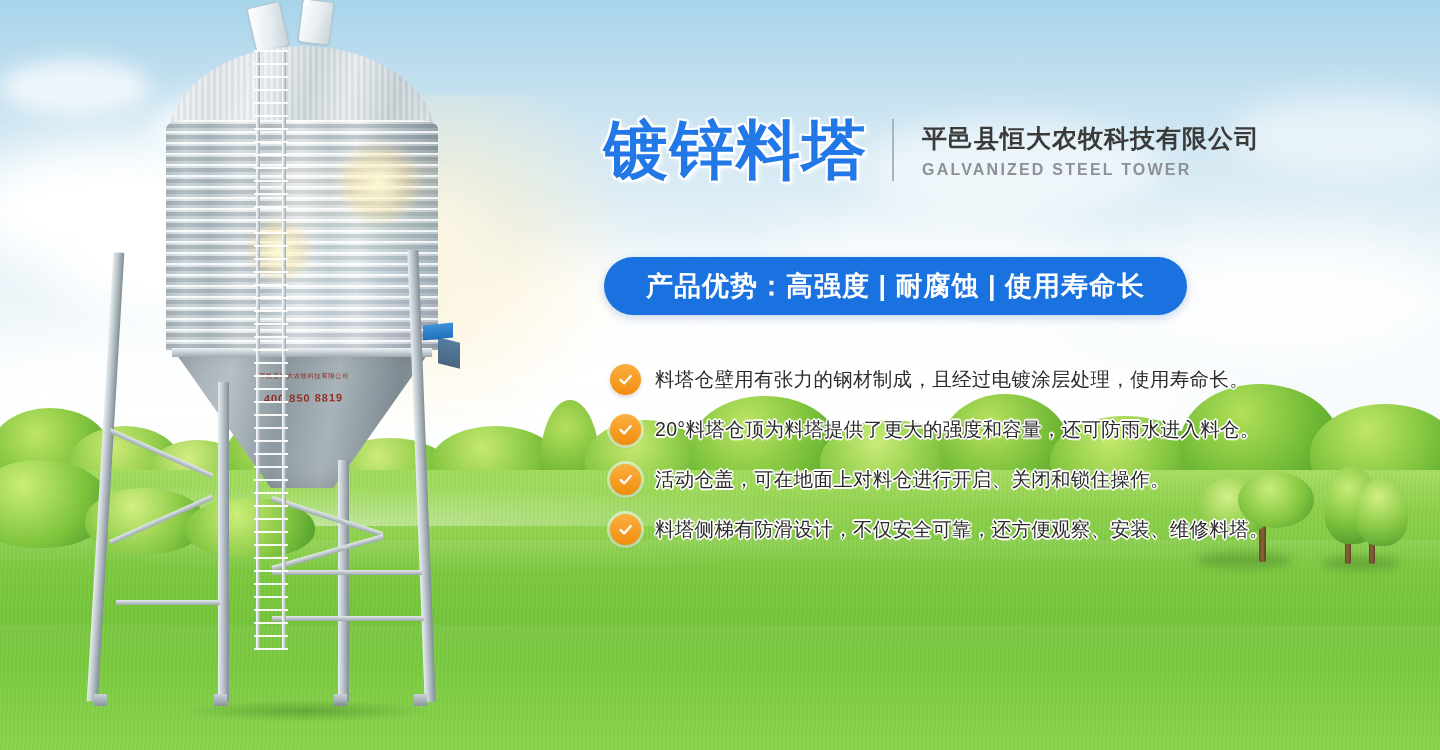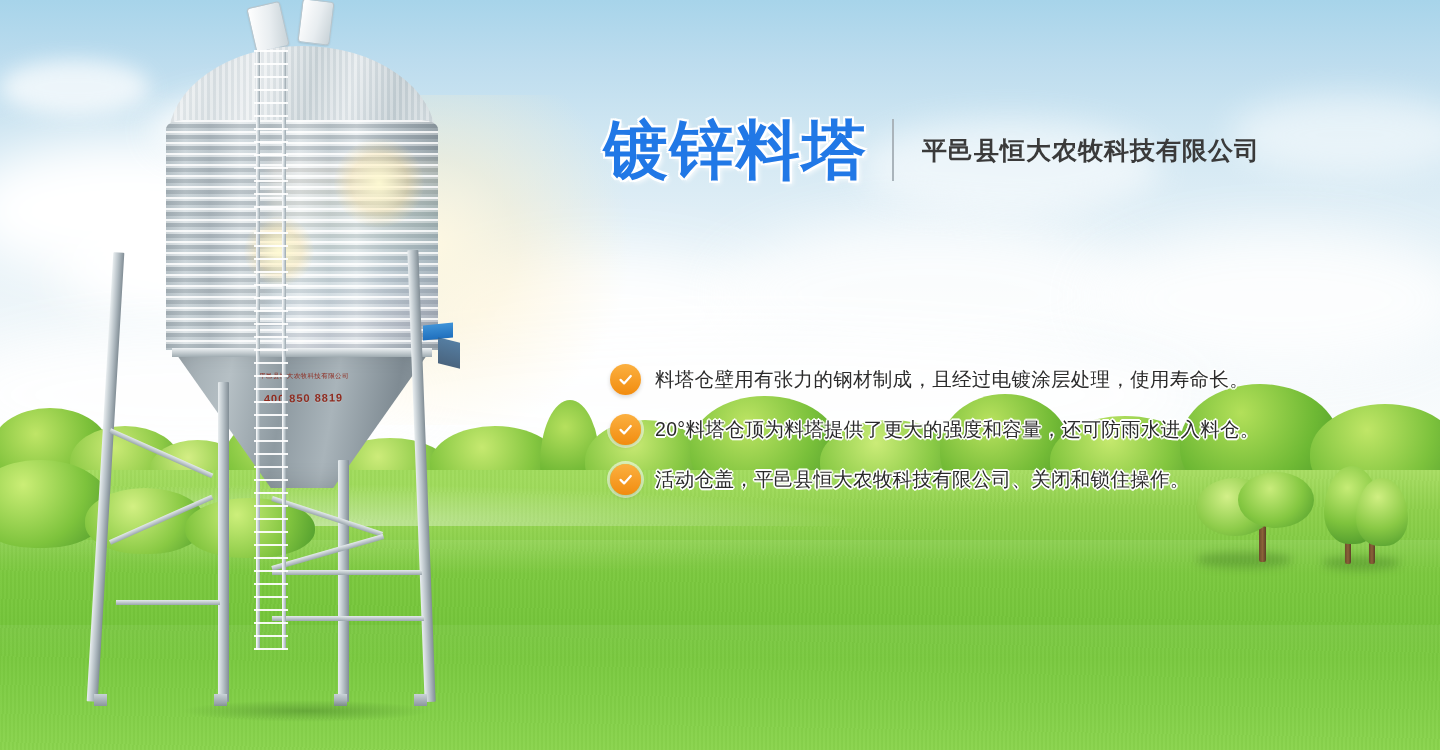--- a/index.html
+++ b/index.html
@@ -356,23 +356,27 @@
   </div>
 </div>
 
 <div id="content">
 
   <div class="headline-row">
     <div class="headline">镀锌料塔</div>
     <div class="hl-divider"></div>
     <div class="company-block">
       <div class="company-cn">平邑县恒大农牧科技有限公司</div>
+      <div class="company-en">GALVANIZED STEEL TOWER</div>
     </div>
   </div>
 
+  <div class="advantage-banner">
+    <span>产品优势：高强度 | 耐腐蚀 | 使用寿命长</span>
+  </div>
 
   <div class="features">
 
     <div class="feature">
       <div class="check-icon">
         <svg width="17" height="17" viewBox="0 0 24 24" aria-hidden="true">
           <path d="M5 12.5 L10 17.5 L19.5 7" fill="none" stroke="#ffffff" stroke-width="3.1" stroke-linecap="round" stroke-linejoin="round"></path>
         </svg>
       </div>
       <div class="feature-text">料塔仓壁用有张力的钢材制成，且经过电镀涂层处理，使用寿命长。</div>
@@ -387,18 +391,26 @@
       <div class="feature-text">20°料塔仓顶为料塔提供了更大的强度和容量，还可防雨水进入料仓。</div>
     </div>
 
 
     <div class="feature">
       <div class="check-icon">
         <svg width="17" height="17" viewBox="0 0 24 24" aria-hidden="true">
           <path d="M5 12.5 L10 17.5 L19.5 7" fill="none" stroke="#ffffff" stroke-width="3.1" stroke-linecap="round" stroke-linejoin="round"></path>
         </svg>
       </div>
-      <div class="feature-text">活动仓盖，平邑县恒大农牧科技有限公司、关闭和锁住操作。</div>
-    </div>
-
+      <div class="feature-text">活动仓盖，可在地面上对料仓进行开启、关闭和锁住操作。</div>
+    </div>
+
+    <div class="feature">
+      <div class="check-icon">
+        <svg width="17" height="17" viewBox="0 0 24 24" aria-hidden="true">
+          <path d="M5 12.5 L10 17.5 L19.5 7" fill="none" stroke="#ffffff" stroke-width="3.1" stroke-linecap="round" stroke-linejoin="round"></path>
+        </svg>
+      </div>
+      <div class="feature-text">料塔侧梯有防滑设计，不仅安全可靠，还方便观察、安装、维修料塔。</div>
+    </div>
 
   </div>
 </div>
 
 </body></html>

